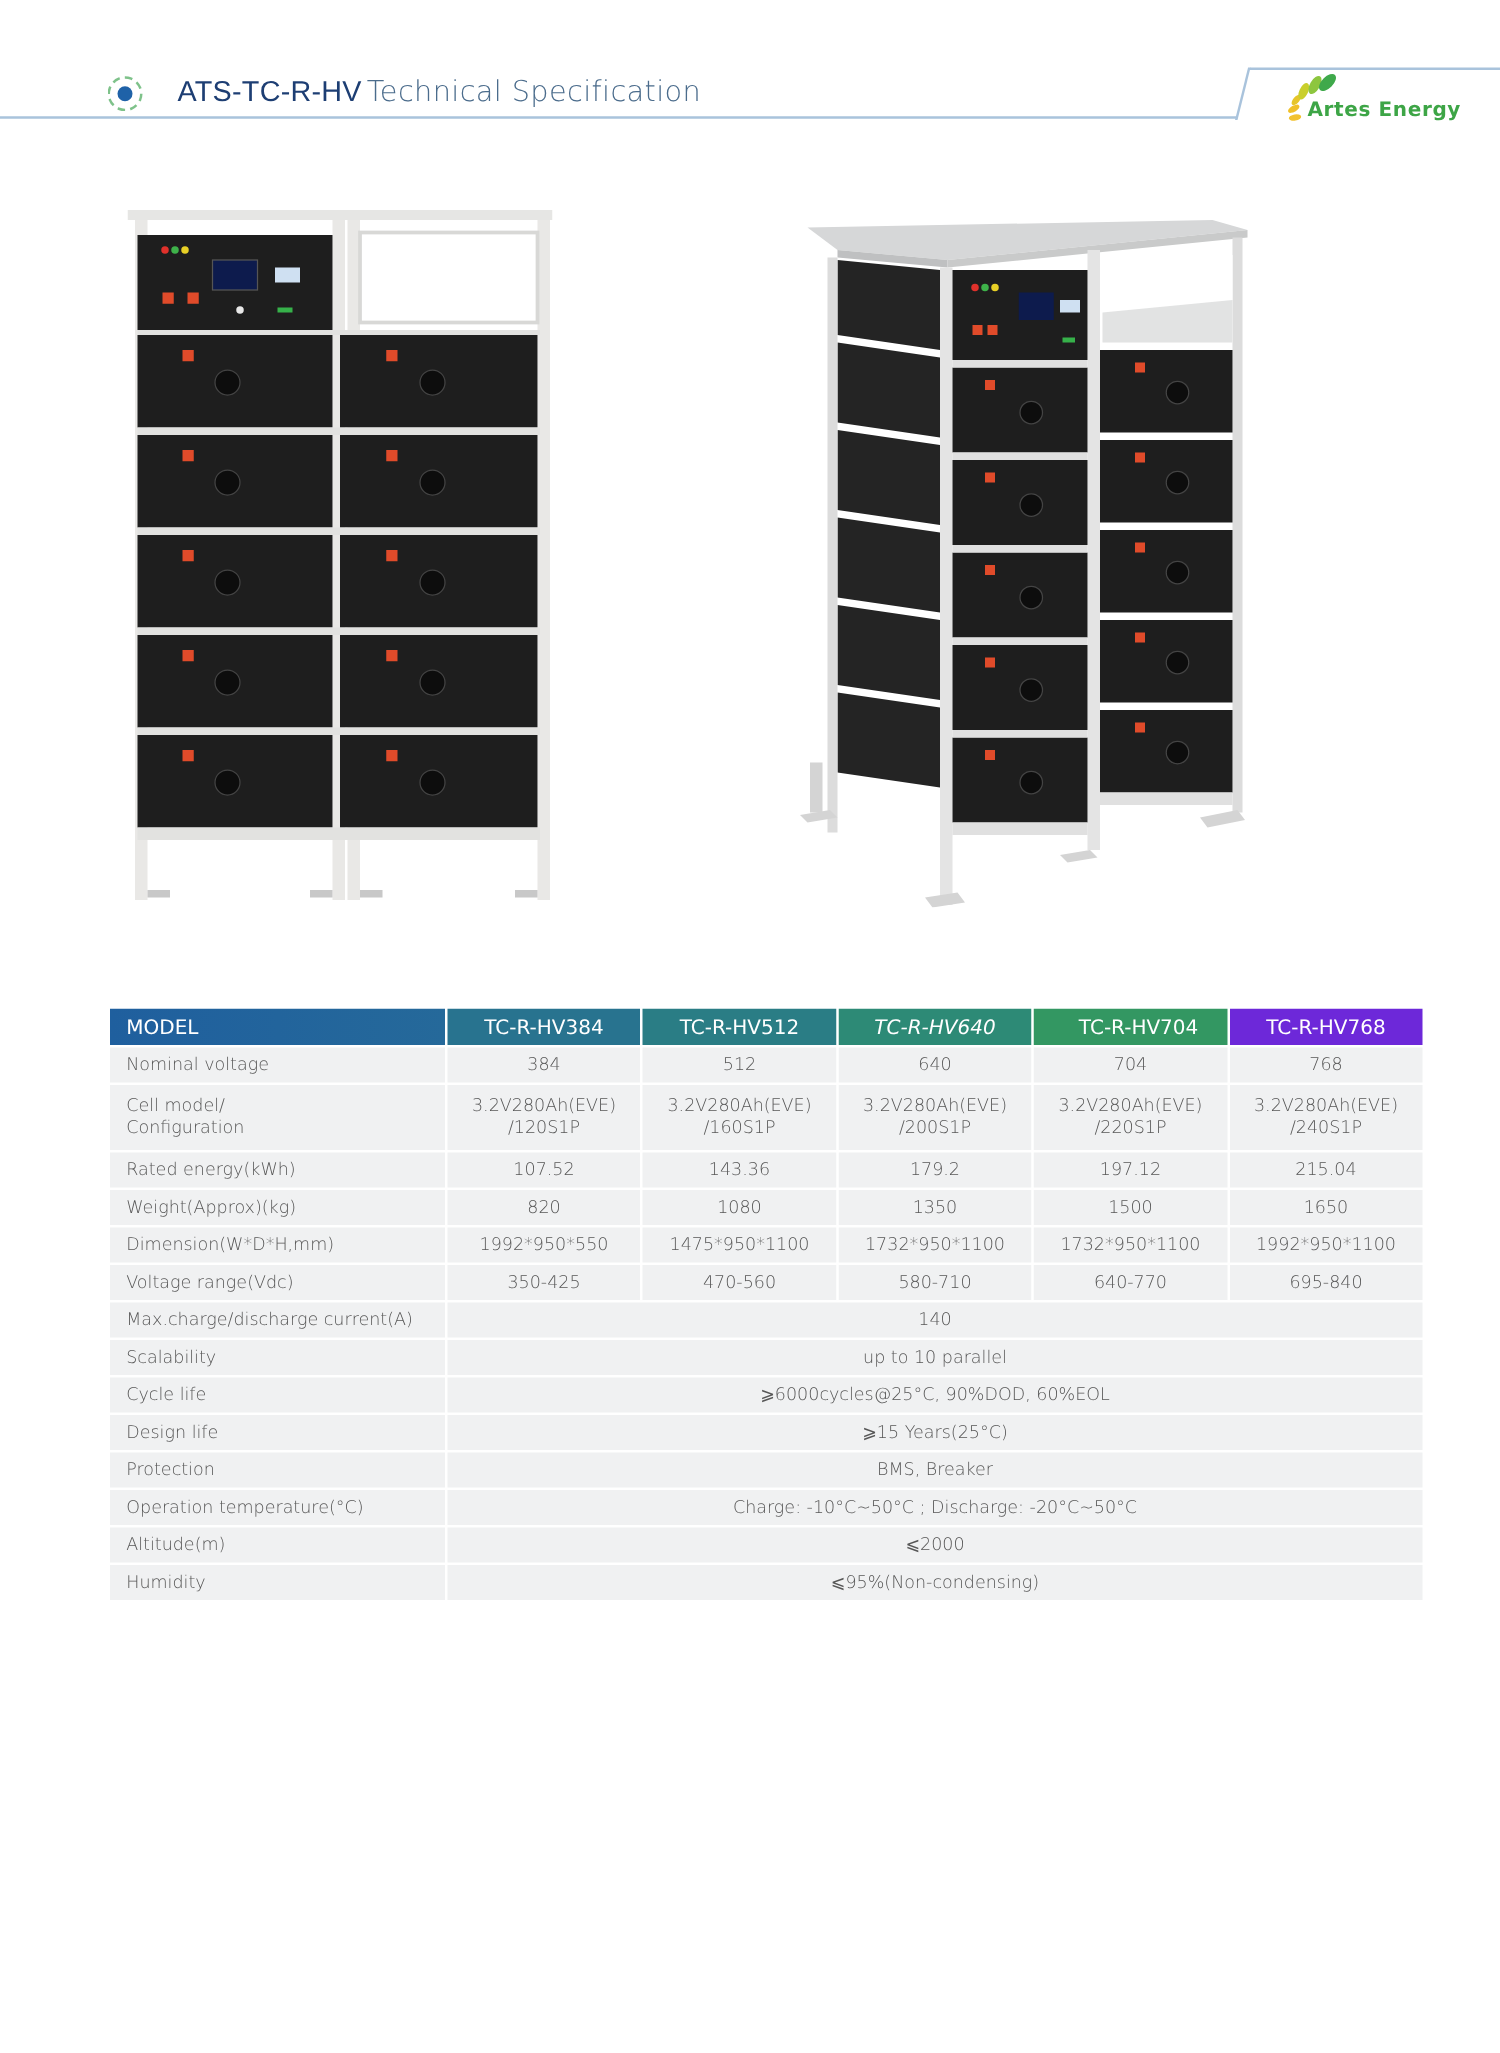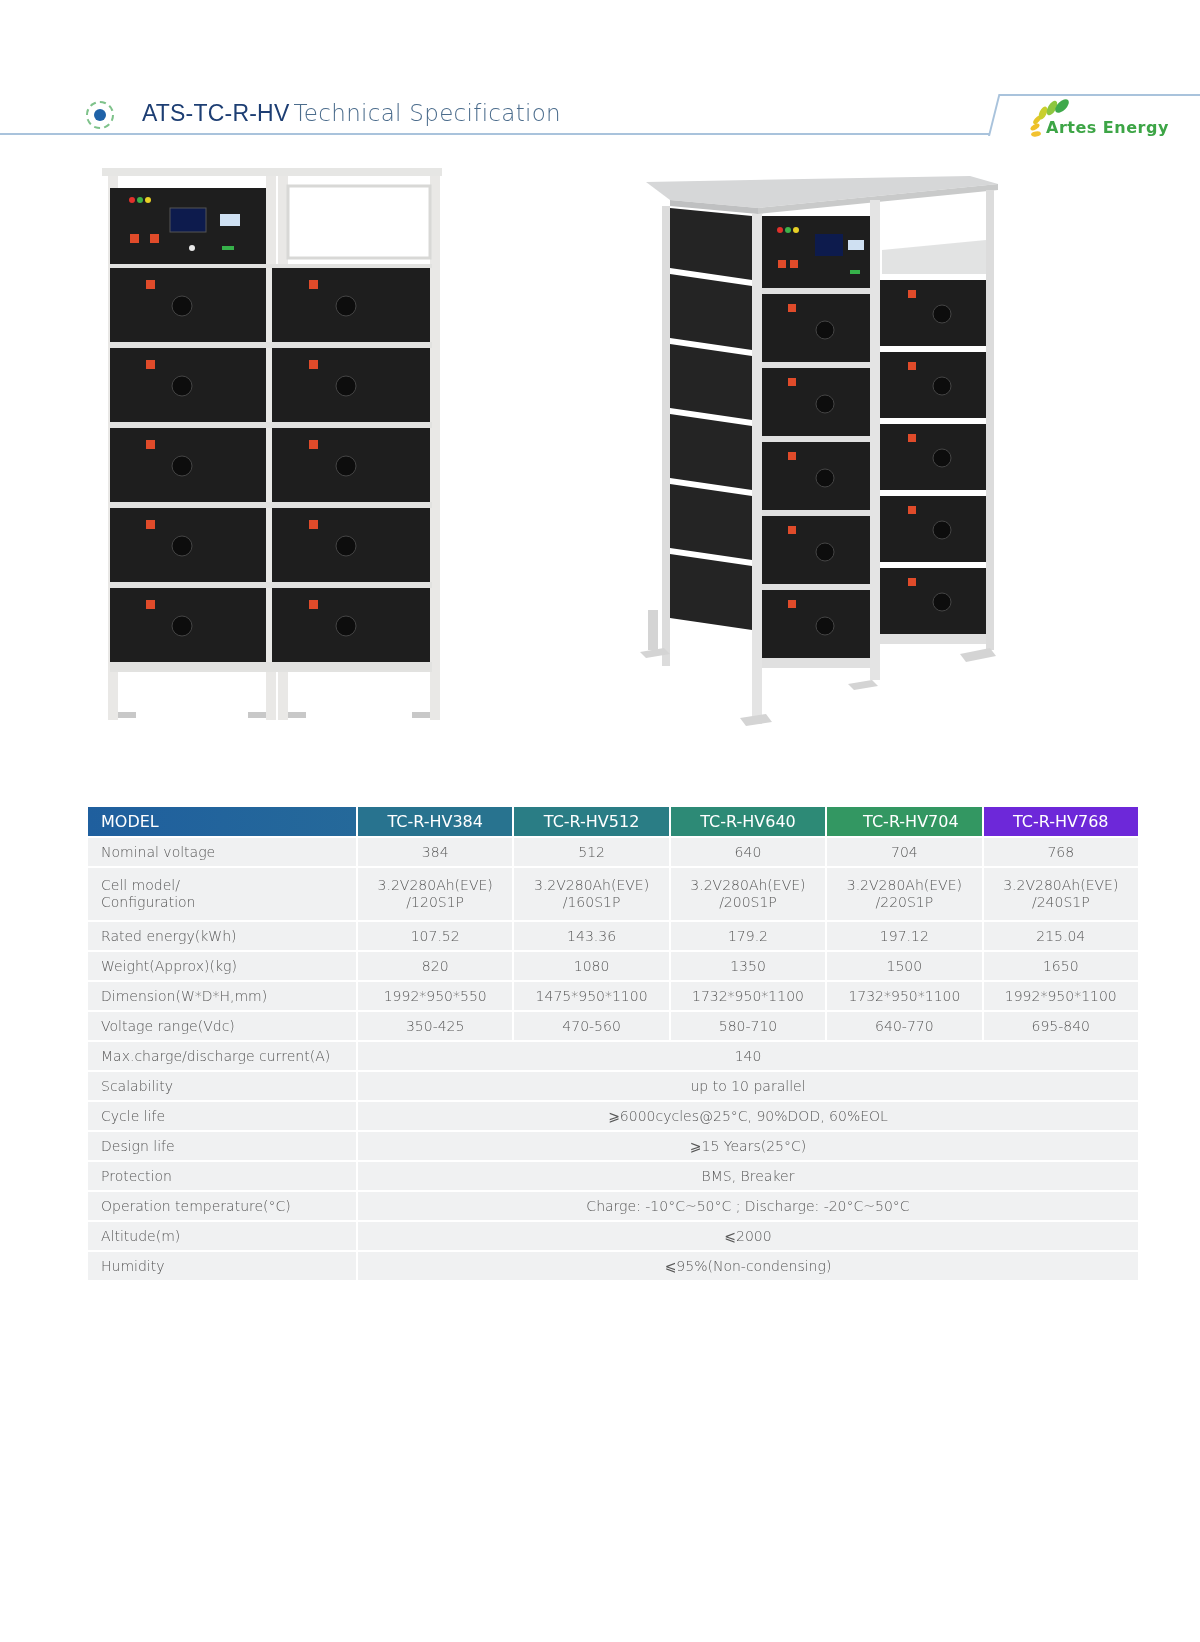--- a/index.html
+++ b/index.html
@@ -1,20 +1,20 @@
 <!DOCTYPE html>
 <html><head>
 <meta charset="utf-8">
 <style>
   * { box-sizing: border-box; margin: 0; padding: 0; }
   html, body { width: 1200px; height: 1642px; background: #ffffff; overflow: hidden; }
   body { font-family: "DejaVu Sans", "Liberation Sans", sans-serif; color: #4a4a4a; position: relative; }
 
   
-  .header { position: absolute; left: 0; top: 0; width: 1200px; height: 110px; margin-top: 40px; }
+  .header { position: absolute; left: 0; top: 0; width: 1200px; height: 110px; }
   .header-line { position: absolute; left: 0; top: 93px; width: 990px; height: 2px; background: #a9c3dc; }
   .header-slant { position: absolute; left: 988px; top: 54px; width: 2px; height: 42px; background: #a9c3dc; transform: skewX(-14deg); transform-origin: bottom left; }
   .header-top-line { position: absolute; left: 1000px; top: 54px; width: 200px; height: 2px; background: #a9c3dc; }
   .target-icon { position: absolute; left: 86px; top: 61px; width: 28px; height: 28px; border-radius: 50%; border: 2px dashed #7ec28a; display: flex; align-items: center; justify-content: center; }
   .target-icon .dot { width: 12px; height: 12px; border-radius: 50%; background: #1f62a8; }
   .title { position: absolute; left: 142px; top: 60px; white-space: nowrap; }
   .title .model { font-family: "Liberation Sans", sans-serif; font-size: 23px; color: #1d3e73; font-weight: normal; letter-spacing: 0.2px; }
   .title .spec { font-family: "DejaVu Sans", sans-serif; font-size: 23px; color: #4b6c8c; font-weight: 300; margin-left: 4px; letter-spacing: 0.3px; }
 
   .logo { position: absolute; left: 1030px; top: 56px; width: 165px; height: 50px; text-decoration: underline; }
@@ -231,21 +231,21 @@
     <polygon points="320,484 350,478 356,486 326,492"></polygon>
   </g>
 </svg>
 
 <table class="spec-table">
   <thead>
     <tr>
       <th class="first hdr-bg" style="background: linear-gradient(90deg,#1f5f9e,#25699a);">MODEL</th>
       <th style="background:#28738f;">TC-R-HV384</th>
       <th style="background:#2a7d85;">TC-R-HV512</th>
-      <th style="background:#2d8a76;">TC-R-HV640</th>
+      <th style="background:#2d8a76;font-style:italic;">TC-R-HV640</th>
       <th style="background:#339762;padding-left:19px;">TC-R-HV704</th>
       <th style="background:#6d28d9;">TC-R-HV768</th>
     </tr>
   </thead>
   <tbody>
     <tr>
       <td class="label">Nominal voltage</td>
       <td>384</td>
       <td>512</td>
       <td>640</td>

